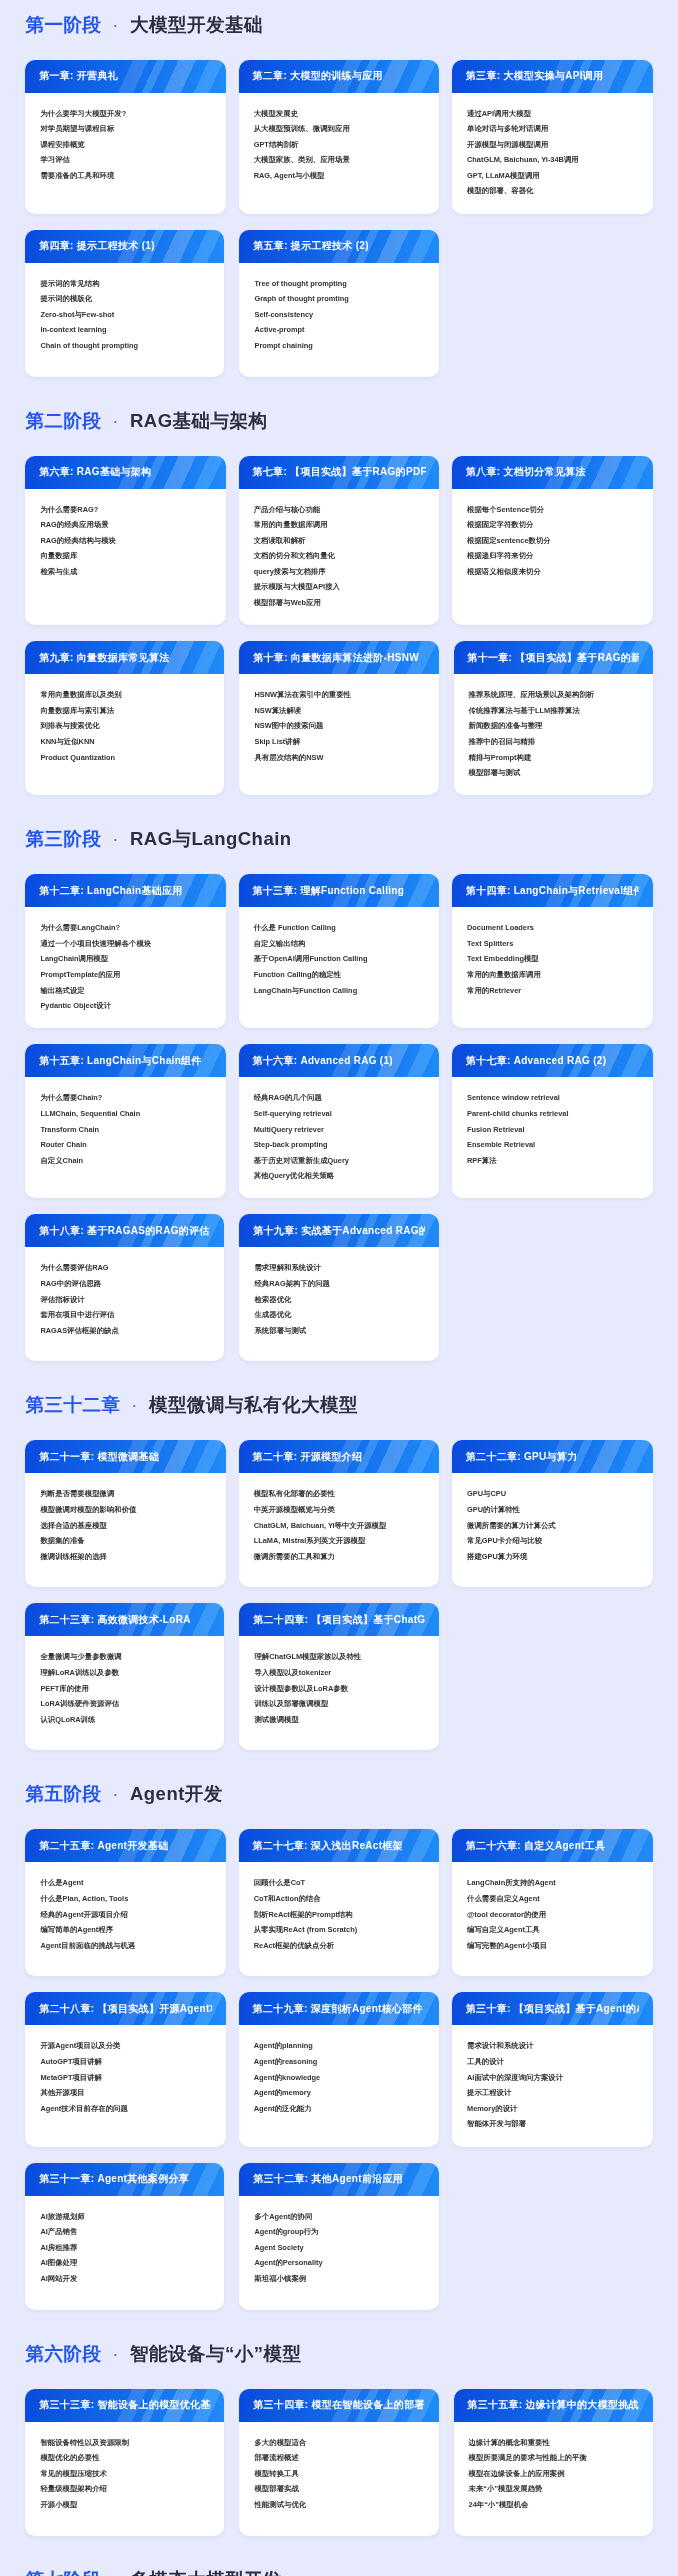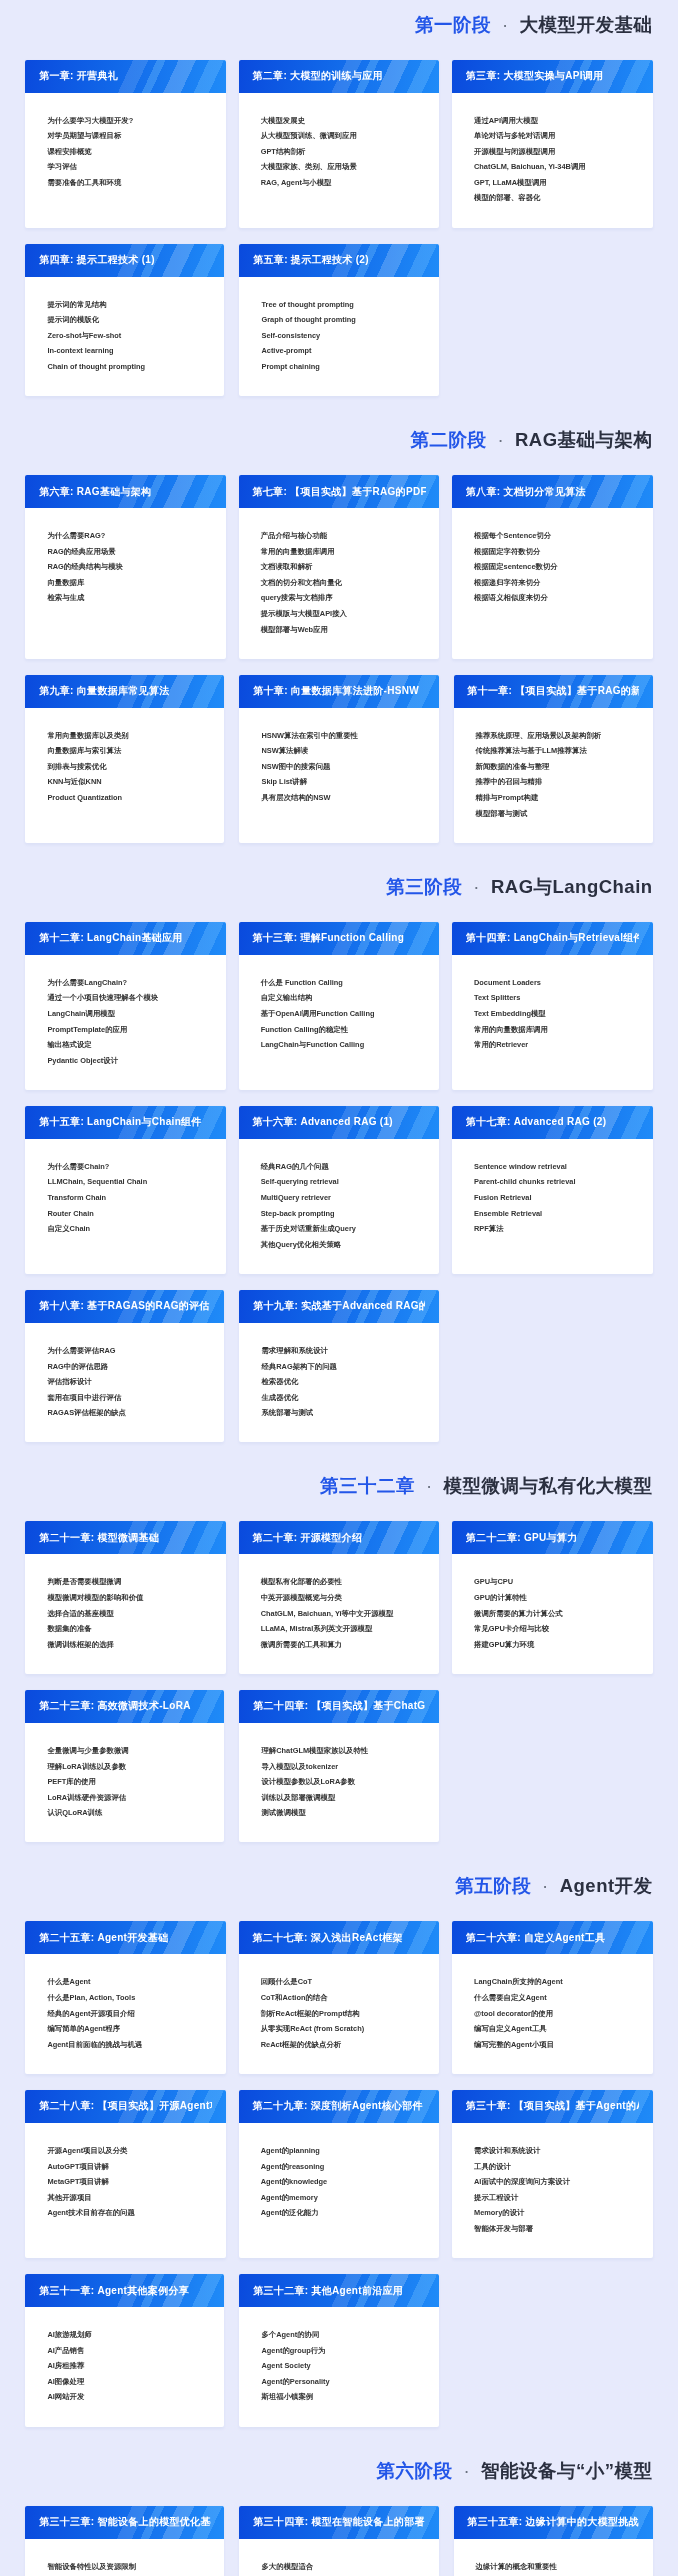--- a/index.html
+++ b/index.html
@@ -10,41 +10,41 @@
   }
   .page{
     width:678px;
     margin:0 auto;
     box-sizing:border-box;
     padding:2.1px 25.4px 13.8px 25.4px;
   }
   .stage{margin-top:31px;}
   .stage:first-child{margin-top:9.5px;}
   .stage-title{
-    text-align:right;
+    text-align:left;
     font-size:18.5px;
     font-weight:bold;
     margin:0 0 23px 0;
     letter-spacing:0.5px;
     color:#2b3040;
   }
   .stage-label{color:#2356e8;}
   .stage-sep{color:#6b7280;font-weight:normal;margin:0 5.3px;}
   .stage-name{color:#2b3040;font-weight:600;}
   .row{
     display:grid;
     grid-template-columns:repeat(3,1fr);
     column-gap:12.7px;
     row-gap:16px;
     margin-bottom:16px;
   }
   .row:last-child{margin-bottom:0;gap:15px;}
   .card{
     background:#ffffff;
-    border-radius:2px;
+    border-radius:10px;
     overflow:hidden;
     min-height:147px;
     box-shadow:0 1.1px 3.2px rgba(30,60,160,0.06);
     display:flex;
     flex-direction:column;
   }
   .card-header{
     position:relative;
     height:33px;
     flex:0 0 33px;
@@ -69,21 +69,21 @@
     position:relative;
     color:#ffffff;
     font-size:10px;
     font-weight:bold;
     white-space:nowrap;
     overflow:hidden;
     letter-spacing:0.3px;
   }
   .card-body{
     list-style:none;
-    margin:7px;
+    margin:0;
     padding:16px 12.7px 11.7px 15px;
   }
   .card-body li{
     font-size:7.4px;
     color:#333333;
     margin-bottom:5.8px;
     line-height:1.32;
     font-weight:600;
   }
 </style>

